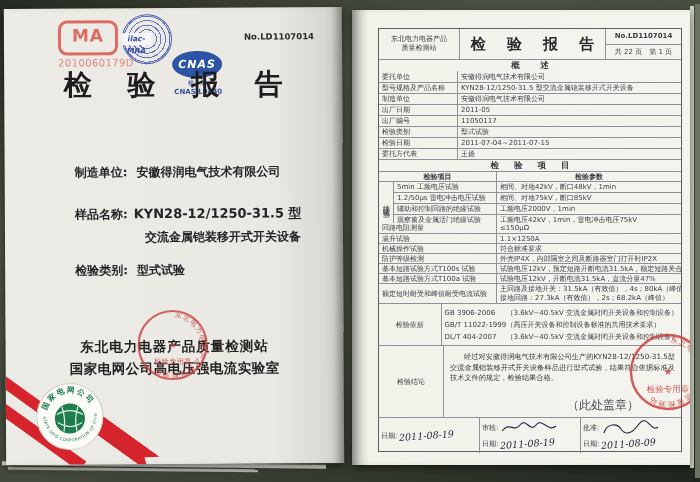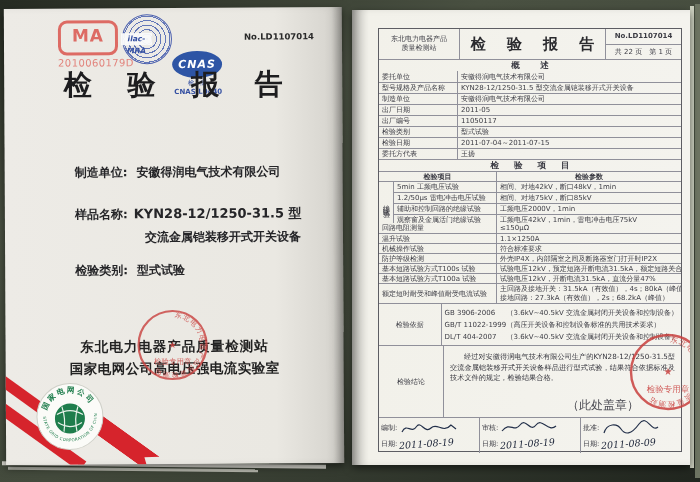--- a/index.html
+++ b/index.html
@@ -301,26 +301,20 @@
         <div class="cell con-lab">检验结论</div>
         <div class="con-body">
           <div class="con-text">经过对安徽得润电气技术有限公司生产的KYN28-12/1250-31.5型交流金属铠装移开式开关设备样品进行型式试验，结果符合依据标准及技术文件的规定，检验结果合格。</div>
           <div class="stamp-note">（此处盖章）</div>
         </div>
       </div>
 
       <div class="row sig">
           <div class="sig-col">
             <div class="sig-line">
-              <span class="sig-lab">编制:</span>
-              <svg width="60" height="18" viewBox="0 0 60 18" class="sigsvg">
-                <path d="M3 13 C8 3 12 16 18 7 C22 2 26 15 32 9 C38 3 44 15 52 6 L57 10" fill="none" stroke="#23304a" stroke-width="1.2"></path>
-              </svg>
-            </div>
-            <div class="sig-line">
               <span class="sig-lab">日期:</span>
               <span class="hand">2011-08-19</span>
             </div>
           </div>
           <div class="sig-col bl">
             <div class="sig-line">
               <span class="sig-lab">审核:</span>
               <svg width="60" height="18" viewBox="0 0 60 18" class="sigsvg">
                 <path d="M2 12 C10 2 14 14 20 6 S30 14 36 6 S48 14 56 7" fill="none" stroke="#23304a" stroke-width="1.2"></path>
               </svg>

